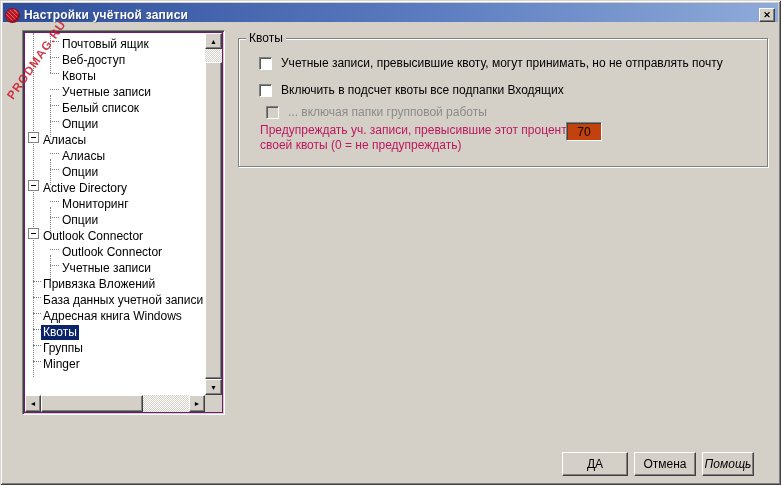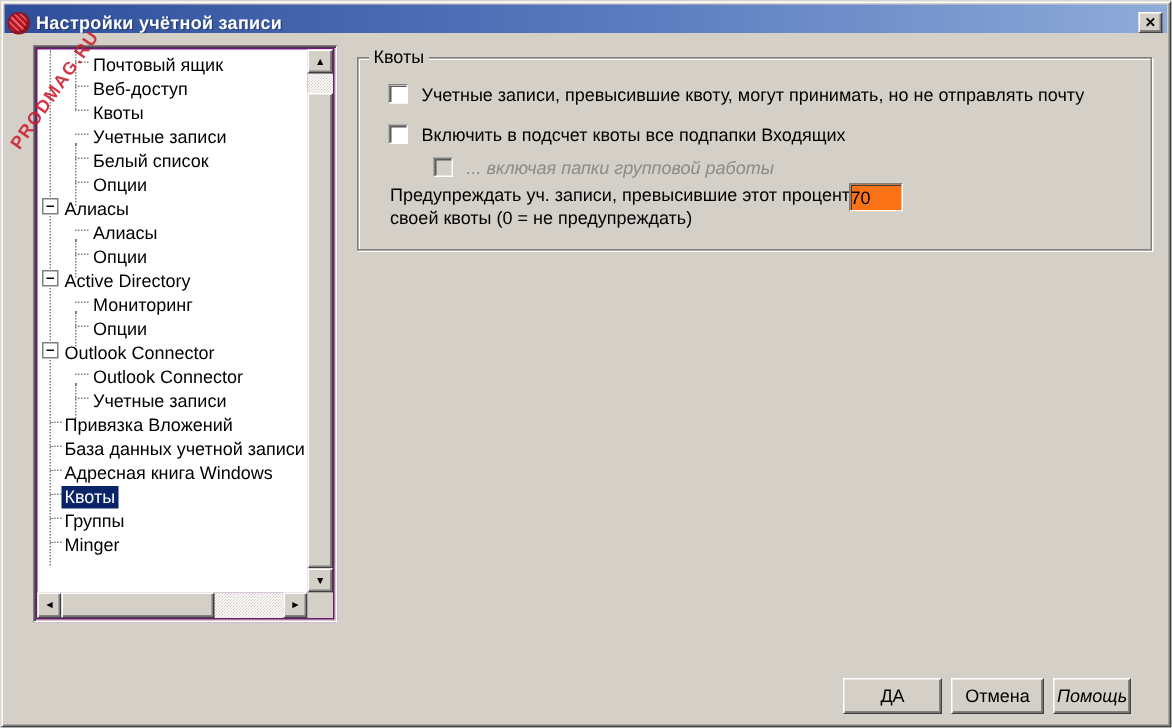--- a/index.html
+++ b/index.html
@@ -93,37 +93,37 @@
 
   
   .groupbox {
     position:absolute; left:238px; top:38px; width:530px; height:129px;
     border:1px solid #808080; box-shadow: inset 1px 1px 0 #fff, 1px 1px 0 #fff;
   }
   .gb-label {
     position:absolute; top:-8px; left:7px; background:#d4d0c8; padding:0 3px;
     font-size:12px; color:#000; line-height:14px;
   }
-  .cbrow { position:absolute; display:flex; align-items:flex-start; }
+  .cbrow { position:absolute; display:flex; align-items:center; }
   .cbrow-1 { left:20px; top:17px; }
   .cbrow-2 { left:20px; top:44px; }
-  .cbrow-3 { left:50px; top:66px;font-style:italic; }
+  .cbrow-3 { left:27px; top:66px; }
   .cb {
     width:13px; height:13px; background:#fff; flex:0 0 auto;
     border:1px solid; border-color:#808080 #ffffff #ffffff #808080;
     box-shadow: inset 1px 1px 0 #5a5a5a;
   }
   .cb.disabled { background:#d4d0c8; }
   .cblabel { margin-left:9px; font-size:12px; color:#000; white-space:nowrap; }
   .cblabel.disabled { color:#8b8b8b; }
-  .warn-label { position:absolute; left:21px; top:84px; font-size:12px; line-height:15px; color:#000000; }
+  .warn-label { position:absolute; left:21px; top:84px; font-size:12px; line-height:15px; color:#be185d; }
   .pct-input {
     position:absolute; left:327px; top:83px; width:36px; height:19px;
-    background:#f97316; border:1px solid; border-color:#808080 #ffffff #ffffff #808080;
-    box-shadow: inset 1px 1px 0 #404040; font-size:12px; padding:0; outline:none;
+    background:#c2410c; border:1px solid; border-color:#808080 #ffffff #ffffff #808080;
+    box-shadow: inset 1px 1px 0 #404040; font-size:12px; text-align:center; padding:0; outline:none;
   }
 
   
   .dlg-btn {
     position:absolute; top:452px; height:24px; font-size:12px; color:#000; cursor:default;
     display:flex; align-items:center; justify-content:center;
   }
   .btn-ok     { left:562px; width:66px; }
   .btn-cancel { left:634px; width:62px; }
   .btn-help   { left:702px; width:52px;font-style:italic; }

